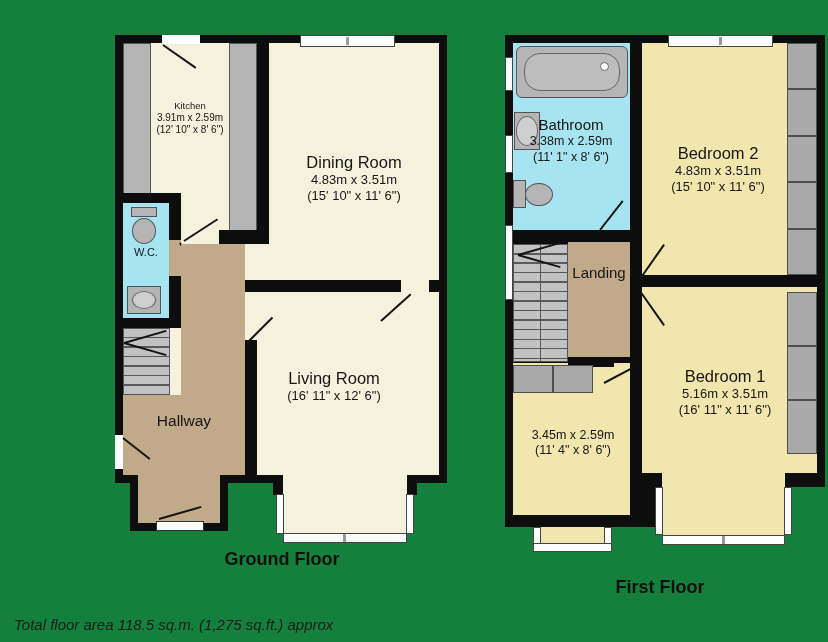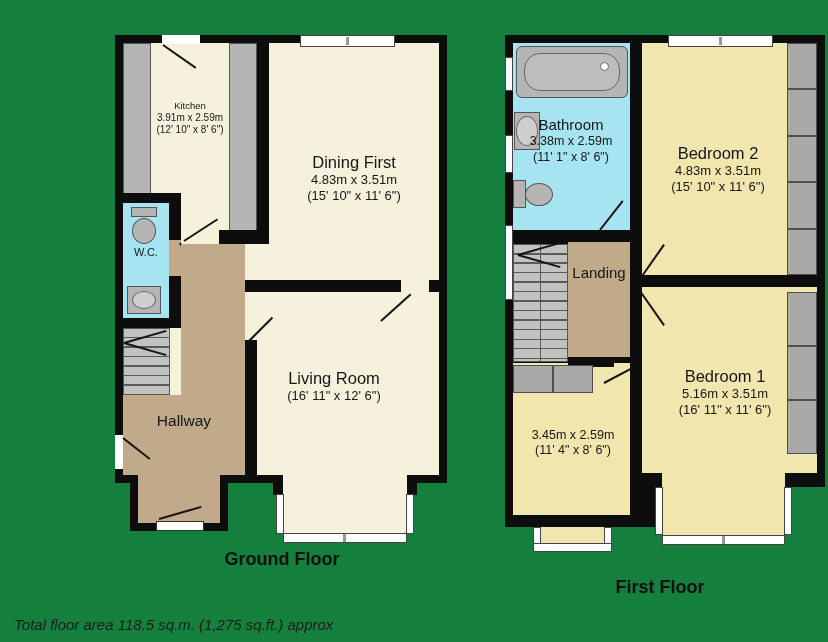--- a/index.html
+++ b/index.html
@@ -94,21 +94,21 @@
     <div class="win" style="left:406px;top:494px;width:8px;height:40px;"></div>
     <div class="win" style="left:283px;top:533px;width:124px;height:10px;"></div>
     <div class="tick" style="left:343px;top:534px;width:3px;height:8px;"></div>
 
     <div class="room-label small" style="left:140px;top:100px;width:100px;">
       <div class="rname">Kitchen</div>
       <div class="rdim">3.91m x 2.59m</div>
       <div class="rdim">(12' 10" x 8' 6")</div>
     </div>
     <div class="room-label" style="left:264px;top:152px;width:180px;">
-      <div class="rname">Dining First</div>
+      <div class="rname">Dining Room</div>
       <div class="rdim">4.83m x 3.51m</div>
       <div class="rdim">(15' 10" x 11' 6")</div>
     </div>
     <div class="room-label" style="left:123px;top:246px;width:46px;font-size:11px;">
       <div>W.C.</div>
     </div>
     <div class="room-label" style="left:134px;top:412px;width:100px;font-size:15.5px;">
       <div>Hallway</div>
     </div>
     <div class="room-label" style="left:258px;top:368px;width:152px;">

